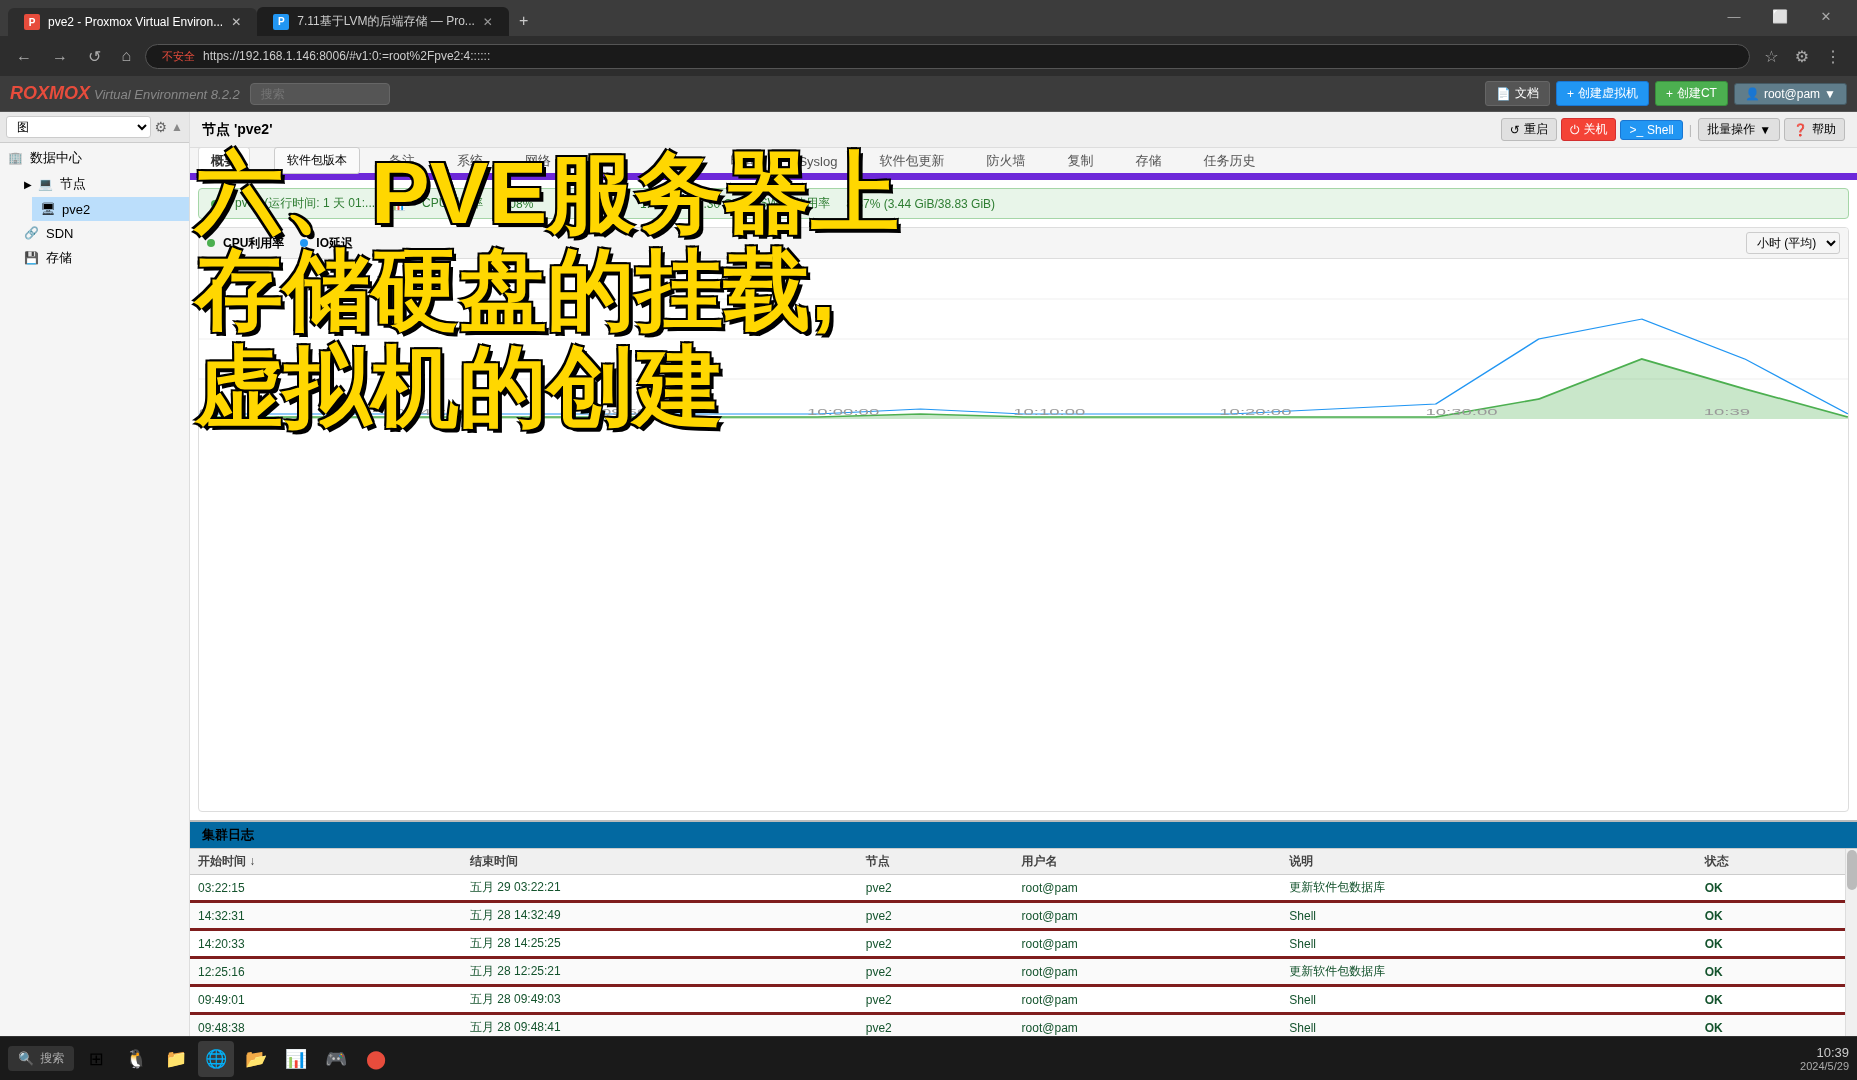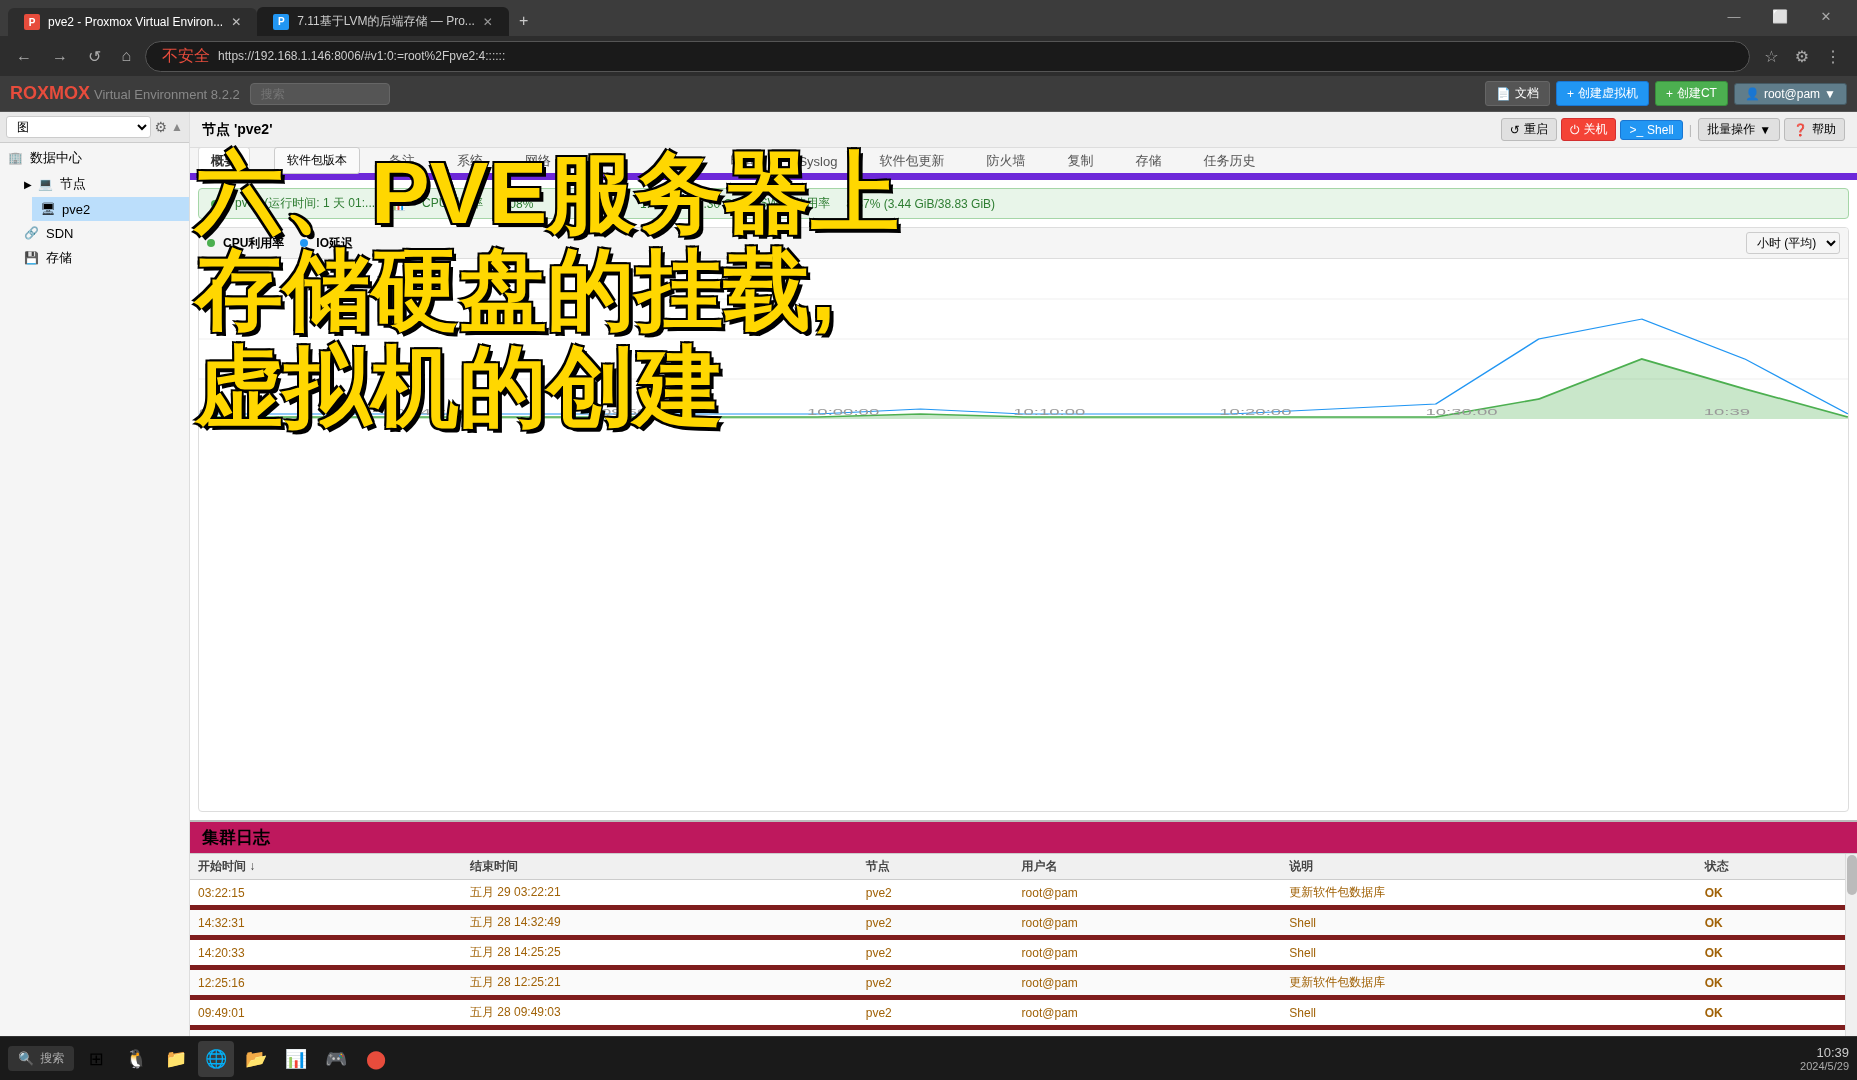--- a/index.html
+++ b/index.html
@@ -9,21 +9,21 @@
     .browser-chrome { background: #2d2d2d; height: 76px; }
     .browser-tabs { background: #3c3c3c; height: 36px; display: flex; align-items: flex-end; padding: 0 8px; }
     .browser-tab { background: #1e1e1e; color: #ccc; padding: 6px 16px; border-radius: 6px 6px 0 0; font-size: 12px; display: flex; align-items: center; gap: 8px; min-width: 200px; }
     .browser-tab.active { background: #2d2d2d; color: #fff; }
     .tab-favicon { width: 16px; height: 16px; background: #e74c3c; border-radius: 2px; }
     .tab-close { margin-left: auto; cursor: pointer; opacity: 0.7; }
     .browser-tab-new { background: transparent; border: none; color: #ccc; padding: 6px 10px; cursor: pointer; font-size: 16px; }
     .browser-nav { background: #2d2d2d; height: 40px; display: flex; align-items: center; padding: 0 10px; gap: 8px; }
     .nav-btn { background: none; border: none; color: #aaa; cursor: pointer; font-size: 16px; padding: 4px 6px; border-radius: 4px; }
     .address-bar { flex: 1; background: #1a1a1a; border: 1px solid #555; border-radius: 20px; padding: 4px 16px; color: #fff; display: flex; align-items: center; gap: 8px; }
-    .address-insecure { color: #e74c3c; font-size: 16px; }
+    .address-insecure { color: #e74c3c; font-size: 11px; }
     .address-url { color: #ccc; font-size: 12px; }
     .nav-extra-btns { display: flex; gap: 4px; }
     .win-btn { width: 46px; height: 40px; display: flex; align-items: center; justify-content: center; cursor: pointer; color: #aaa; }
 
     
     .app-container { display: flex; flex-direction: column; height: calc(1080px - 76px); }
 
     
     .top-bar { background: #3c3c3c; height: 36px; display: flex; align-items: center; padding: 0 10px; gap: 10px; border-bottom: 1px solid #555; }
     .search-box { background: #555; border: 1px solid #666; border-radius: 4px; padding: 3px 10px; color: #fff; font-size: 12px; width: 140px; }
@@ -92,25 +92,25 @@
       font-weight: 900;
       color: #FFD700;
       text-shadow: 4px 4px 0 #000, -2px -2px 0 #000, 2px -2px 0 #000, -2px 2px 0 #000;
       line-height: 1.1;
       font-family: 'SimHei', 'Microsoft YaHei', sans-serif;
       white-space: nowrap;
     }
 
     
     .cluster-log { background: #fff; border-top: 2px solid #bbb; flex-shrink: 0; height: 260px; display: flex; flex-direction: column; }
-    .cluster-log-header { background: #be185d; padding: 4px 12px; font-weight: bold; font-size: 17px; border-bottom: 1px solid #ccc; }
+    .cluster-log-header { background: #0369a1; padding: 4px 12px; font-weight: bold; font-size: 13px; border-bottom: 1px solid #ccc; }
     .log-table { flex: 1; overflow-y: auto; }
     .log-table table { width: 100%; border-collapse: collapse; font-size: 12px; }
     .log-table th { background: #f0f0f0; padding: 4px 8px; text-align: left; border-bottom: 1px solid #ccc; font-weight: 600; color: #444; cursor: pointer; }
-    .log-table td { padding: 4px 8px; border-bottom: 5px solid #7f1d1d; color: #a16207; }
+    .log-table td { padding: 4px 8px; border-bottom: 3px solid #7f1d1d; color: #14532d; }
     .log-table tr:nth-child(even) { background: #fafafa; }
     .status-ok { color: #2e7d32; font-weight: bold; }
 
     
     .log-scroll-container { position: relative; flex: 1; overflow: hidden; display: flex; }
     .log-scroll-track { width: 12px; background: #f0f0f0; border-left: 1px solid #ddd; }
     .log-scroll-thumb { width: 10px; height: 40px; background: #bbb; border-radius: 5px; margin: 1px; }
 
     
     .icon-datacenter::before { content: '🏢'; }
@@ -170,21 +170,21 @@
       <button class="nav-btn">☆</button>
       <button class="nav-btn">⚙</button>
       <button class="nav-btn">⋮</button>
     </div>
   </div>
 </div>
 
 <div class="app-container">
 
   <div class="top-bar">
-    <span style="color:#e74c3c;font-weight:900;font-size:18px;">
+    <span style="color:#e74c3c;font-weight:900;font-size:18px;font-style:italic;">
       <span style="color:#e74c3c;">ROXMOX</span><span style="color:#888;font-size:13px;font-weight:normal;margin-left:4px;">Virtual Environment 8.2.2</span>
     </span>
     <input type="text" class="search-box" placeholder="搜索" style="">
     <div class="top-bar-right">
       <button class="tb-btn">
         <span>📄</span>
         <span>文档</span>
       </button>
       <button class="tb-btn blue">
         <span>+</span>

